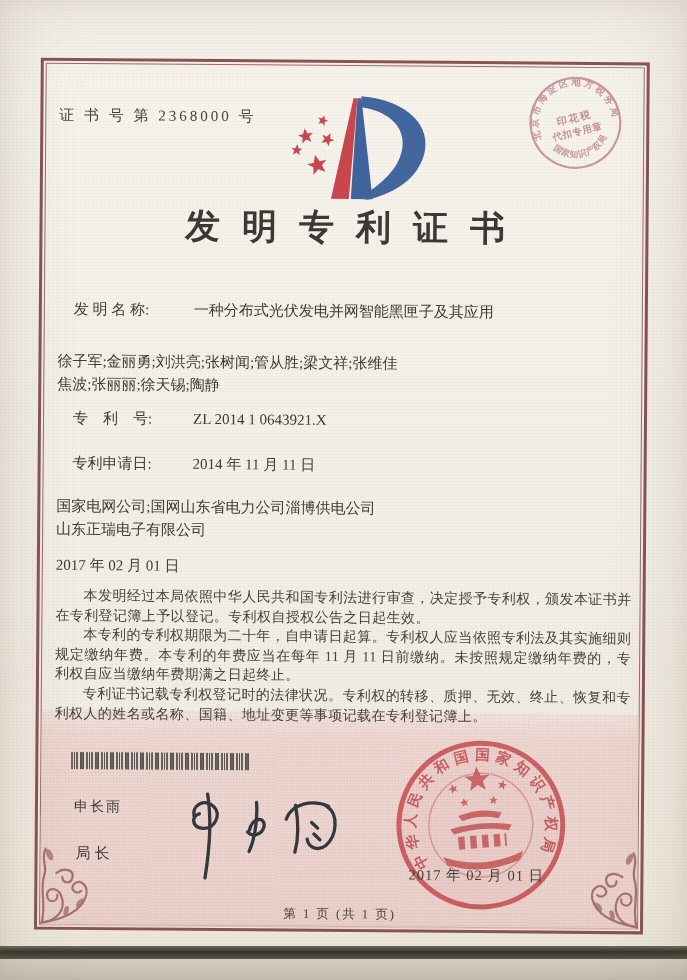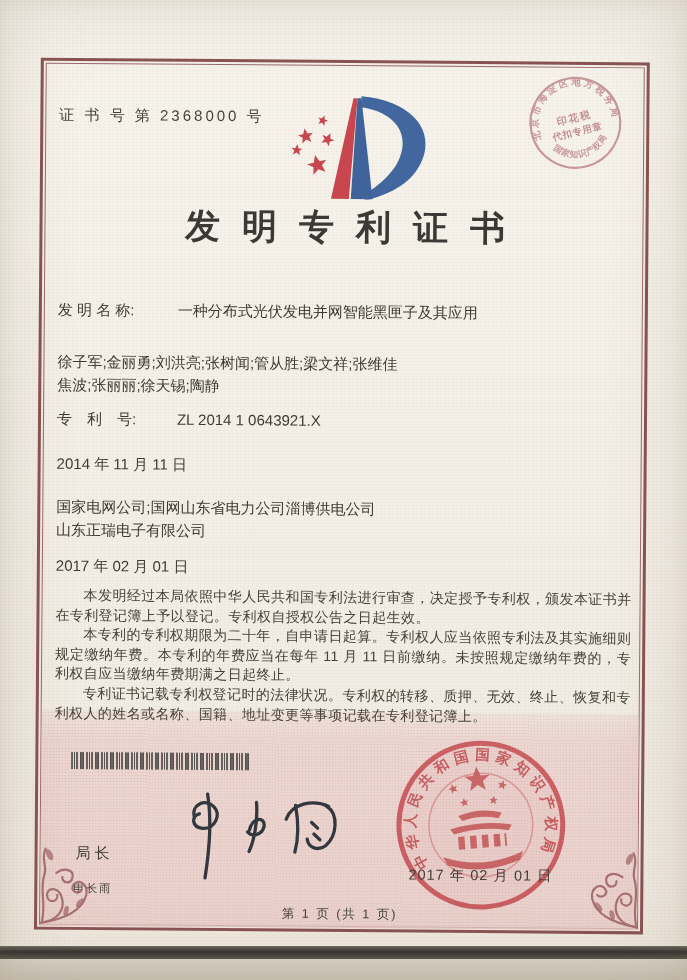--- a/index.html
+++ b/index.html
@@ -1,19 +1,19 @@
 <!DOCTYPE html>
 <html><head>
 <meta charset="utf-8">
 <style>
   * { margin:0; padding:0; box-sizing:border-box; }
   html,body { background:#ffffff; }
   .shot {
     position:relative; width:687px; height:980px; overflow:hidden;
-    font-family:Liberation Sans, sans-serif;
+    font-family:Liberation Serif, serif;
     background:linear-gradient(180deg,#f7f4ed 0%,#f3efe7 55%,#efe9df 100%);
   }
   .shot::before { 
     content:""; position:absolute; inset:0; pointer-events:none;
     background:
       repeating-linear-gradient(0deg, rgba(160,140,115,0.045) 0 1px, transparent 1px 3px),
       repeating-linear-gradient(90deg, rgba(160,140,115,0.03) 0 1px, transparent 1px 4px);
   }
   .vignette { position:absolute; inset:0; pointer-events:none; z-index:40;
     box-shadow: inset 0 0 80px rgba(115,95,70,0.20), inset 0 0 18px rgba(115,95,70,0.08); }
@@ -41,38 +41,38 @@
 
   .logo { position:absolute; left:268px; top:90px; width:168px; height:118px; z-index:2; }
   .tax-stamp { position:absolute; left:524px; top:72px; width:98px; height:98px; z-index:2;
     transform:rotate(-14deg); opacity:0.82; mix-blend-mode:multiply; }
 
   .title { position:absolute; left:0; right:0; top:204px; text-align:center; z-index:3;
     font-size:35px; font-weight:bold; letter-spacing:22px; text-indent:22px; color:#3b3936; }
 
   .field-row { position:absolute; left:57px; width:575px; display:flex; z-index:3;
     font-size:15px; color:#3e3b36; line-height:23px; }
-  .field-label { flex:0 0 120px; white-space:nowrap; }
+  .field-label { flex:0 0 120px; white-space:nowrap;margin-left:16px; }
   .field-value { flex:1; white-space:pre-line; }
   .r0 { top:300px; } .r1 { top:352px; } .r2 { top:409px; }
   .r3 { top:454px; } .r4 { top:497px; } .r5 { top:556px; }
 
   .body-text { position:absolute; left:57px; top:588px; width:576px; z-index:3;
     font-size:14px; line-height:19.6px; color:#474339; letter-spacing:0.4px; text-align:justify; }
   .body-text p { text-indent:2em; }
 
   .barcode { position:absolute; left:74px; top:754px; width:178px; height:17px; z-index:3; opacity:.85;
     background:
       repeating-linear-gradient(90deg,#4e4e4b 0,#4e4e4b 2px,transparent 2px,transparent 5px),
       repeating-linear-gradient(90deg,#3c3c3a 0,#3c3c3a 1px,transparent 1px,transparent 3px);
   }
 
   .director-title { position:absolute; left:79px; top:806px; font-size:15px; letter-spacing:4px;
     color:#3e3a34; z-index:3;margin-top:40px; }
-  .director-name { position:absolute; left:77px; top:883px; font-size:11px; letter-spacing:2px;
+  .director-name { position:absolute; left:77px; top:800px; font-size:14px; letter-spacing:2px;
     color:#3e3a34; z-index:3; }
   .signature { position:absolute; left:175px; top:786px; width:185px; height:100px; z-index:3;
     transform:rotate(-2deg); }
 
   .seal { position:absolute; left:393px; top:733px; width:182px; height:182px; z-index:2;
     transform:rotate(-5deg); mix-blend-mode:multiply; opacity:0.92; }
   .seal-date { position:absolute; left:412px; top:865px; font-size:14.5px; letter-spacing:1px;
     color:#44403a; z-index:5; }
 
   .page-footer { position:absolute; left:0; right:0; top:906px; text-align:center; z-index:3;
@@ -134,20 +134,21 @@
     </div>
     <div class="field-row r1">
       <div class="field-value">徐子军;金丽勇;刘洪亮;张树闻;管从胜;梁文祥;张维佳
 焦波;张丽丽;徐天锡;陶静</div>
     </div>
     <div class="field-row r2">
       <div class="field-label">专　利　号:</div>
       <div class="field-value">ZL 2014 1 0643921.X</div>
     </div>
     <div class="field-row r3">
+      <div class="field-label">专利申请日:</div>
       <div class="field-value">2014 年 11 月 11 日</div>
     </div>
     <div class="field-row r4">
       <div class="field-value">国家电网公司;国网山东省电力公司淄博供电公司
 山东正瑞电子有限公司</div>
     </div>
     <div class="field-row r5">
       <div class="field-value">2017 年 02 月 01 日</div>
     </div>
 

